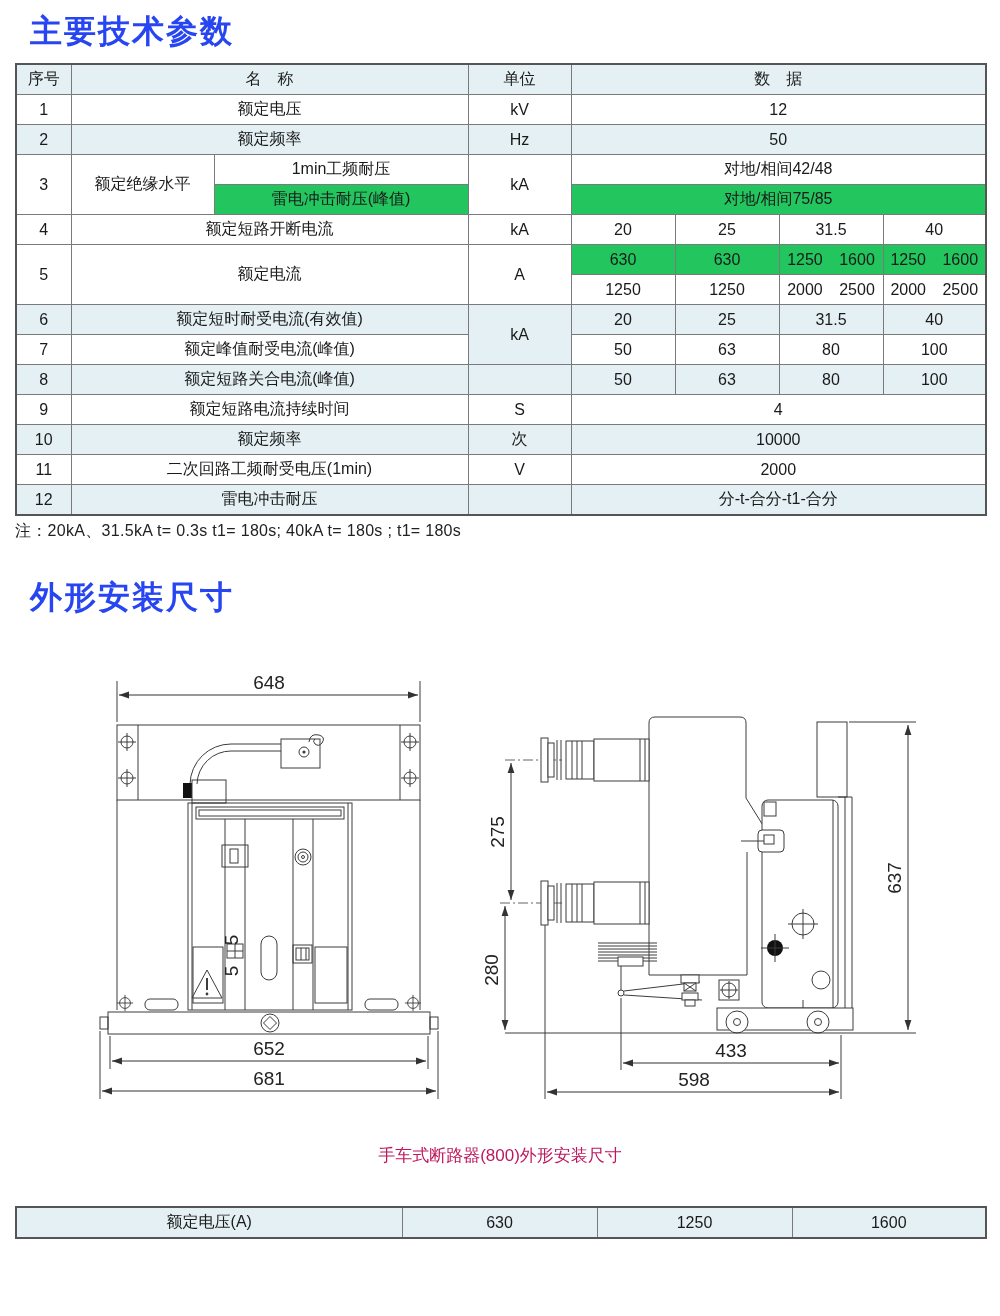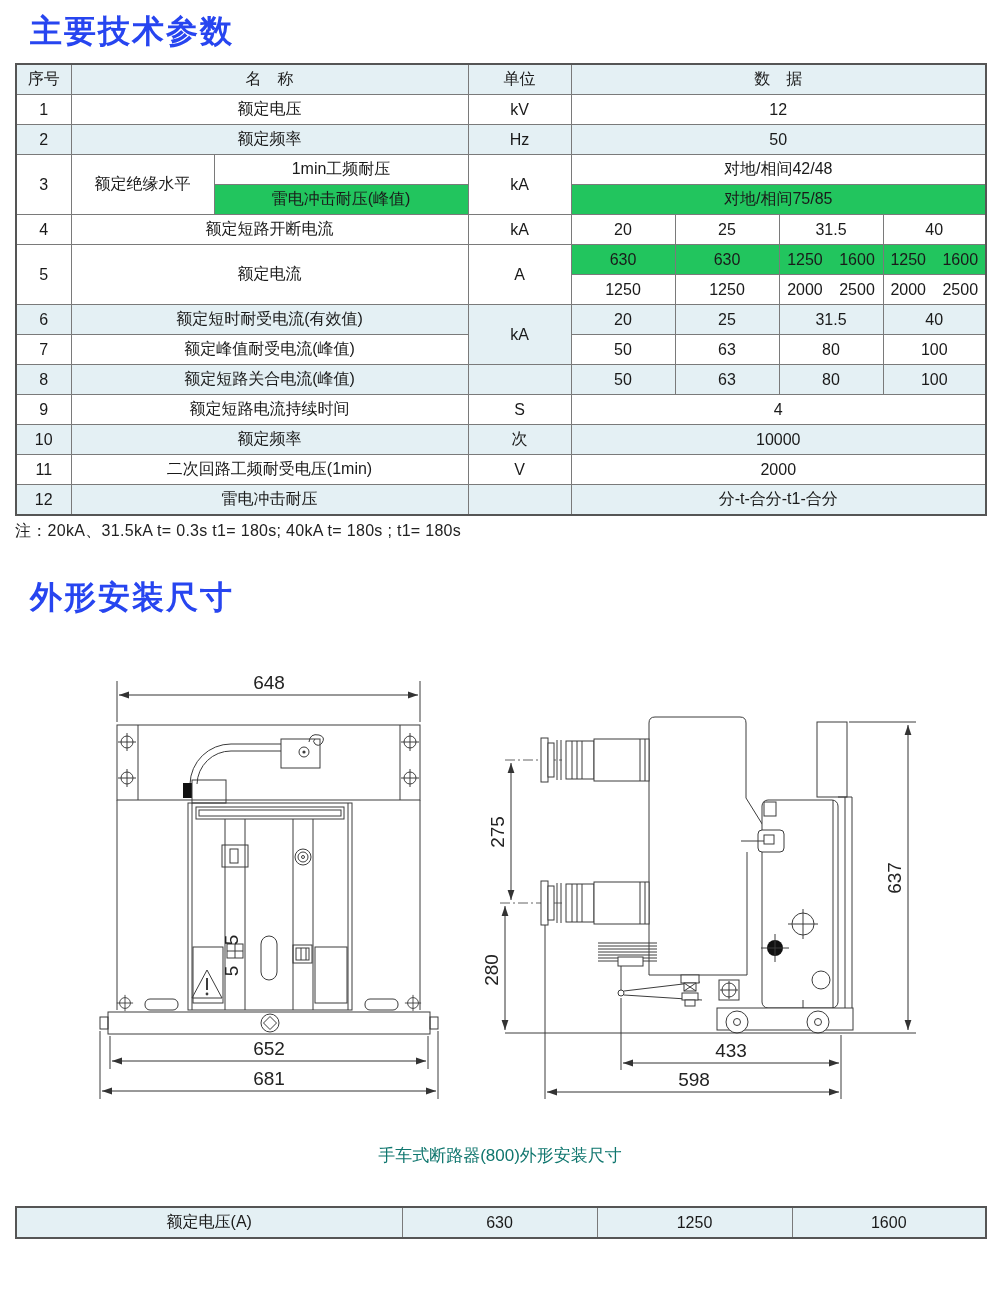--- a/index.html
+++ b/index.html
@@ -22,21 +22,21 @@
   .rtable{top:1206px;width:970px;border:2px solid #555;}
   tr.sh > td{background:#e4f0f4;}
   td.sh{background:#22c55e;}
   td.wh{background:#fff;}
   .dual{word-spacing:12px;}
   #note{
     position:absolute;left:15px;top:521px;font-size:16px;color:#222;letter-spacing:0.3px;text-align:center;
   }
   #caption{
     position:absolute;left:0;top:1144px;width:1000px;text-align:center;
-    font-size:17px;color:#0f766e;
+    font-size:17px;color:#be185d;
   }
   svg{position:absolute;left:0;top:620px;}
   svg text{fill:#222;font-size:19px;}
   .ln{stroke:#3c3c3c;stroke-width:1;fill:none;}
   .lnf{stroke:#3c3c3c;stroke-width:1;fill:#fff;}
   .dim{stroke:#333;stroke-width:1;fill:none;}
   .cl{stroke:#3c3c3c;stroke-width:0.8;fill:none;stroke-dasharray:10 3 2 3;}
 </style>
 </head>
 <body>

